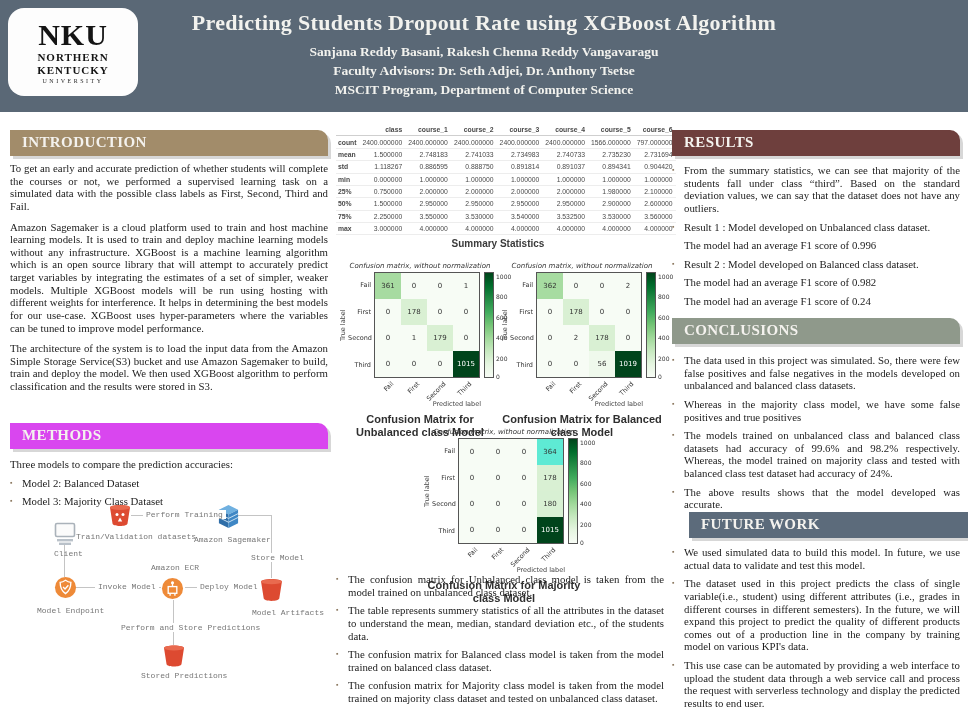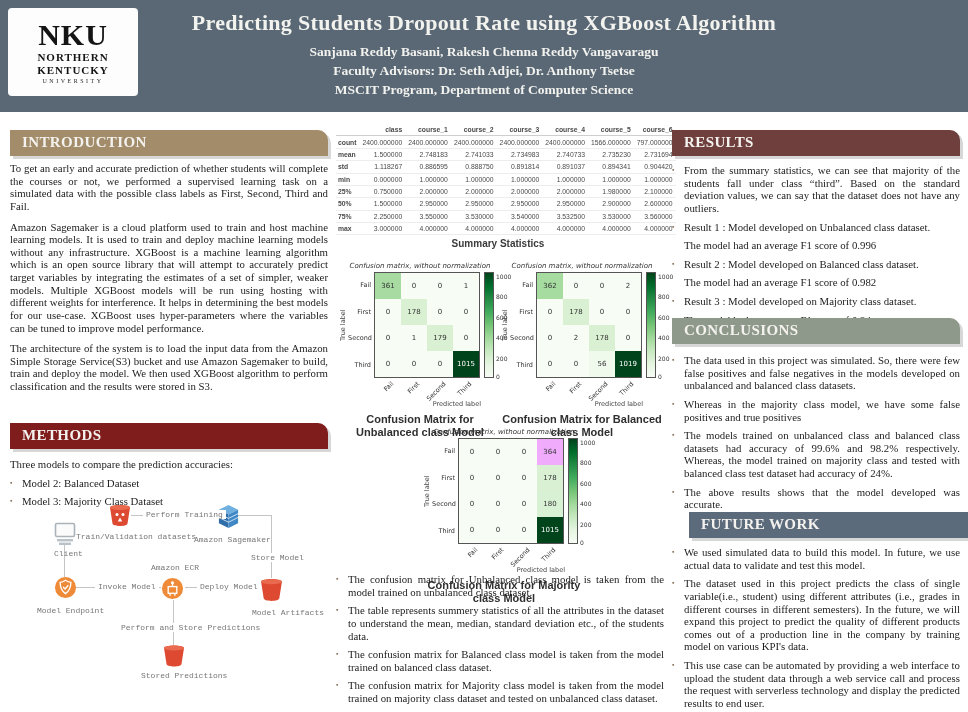--- a/index.html
+++ b/index.html
@@ -2,39 +2,39 @@
 <html><head>
 <meta charset="utf-8">
 <style>
   html,body{margin:0;padding:0;}
   body{
     width:968px;height:712px;position:relative;background:#ffffff;
     font-family:"Liberation Serif",serif;color:#1c1c1c;overflow:hidden;
   }
   
   .poster-header{position:absolute;left:0;top:0;width:968px;height:112px;background:#5a6876;}
-  .logo-box{position:absolute;left:8px;top:8px;width:130px;height:88px;background:#fdfdfd;border-radius:4px;
+  .logo-box{position:absolute;left:8px;top:8px;width:130px;height:88px;background:#fdfdfd;border-radius:16px;
     display:flex;flex-direction:column;align-items:center;justify-content:center;line-height:1;}
   .logo-acro{font-family:"Liberation Serif",serif;font-weight:700;font-size:30px;color:#141414;letter-spacing:1px;position:relative;}
   .logo-l1{font-size:11px;font-weight:700;color:#141414;letter-spacing:1px;margin-top:2px;}
   .logo-l3{font-size:6px;color:#2a2a2a;letter-spacing:2.5px;margin-top:2px;}
   .head-text{position:absolute;left:0;top:0;width:968px;text-align:center;color:#f2f2ee;}
   .head-title{margin-top:10px;font-size:22px;font-weight:700;letter-spacing:.3px;}
   .head-authors{margin-top:8px;font-size:13.5px;font-weight:700;}
   .head-line{margin-top:3px;font-size:13.5px;font-weight:700;}
   
   .col{position:absolute;top:122px;}
   .col-left{left:10px;width:318px;height:590px;}
   .col-mid{left:336px;width:328px;height:590px;}
   .col-right{left:672px;width:288px;height:590px;}
   
   .sec-h{height:20px;padding:4px 0 2px 12px;font-size:15px;font-weight:700;color:#f4f2ee;
     border-radius:0 10px 0 0;box-shadow:3px 3px 0 rgba(110,110,110,.28);letter-spacing:.4px;}
   .h-intro{background:#a28c6a;}
-  .h-methods{background:#7f1d1d;}
+  .h-methods{background:#d946ef;}
   .h-results{background:#6e3f3d;}
   .h-concl{background:#8f998b;}
   .h-future{background:#5c6b7b;}
   
   .txt{font-size:10.8px;line-height:1.17;text-align:justify;}
   .para{margin-bottom:8px;}
   .bullet{display:flex;gap:5px;margin-bottom:6px;}
   .bullet .mk{flex:0 0 7px;}
   .bullet .mk::before{content:"▪";font-size:7px;color:#8d7a62;line-height:12.5px;display:block;}
   .bullet .bt{flex:1;}
@@ -427,21 +427,21 @@
         <div class="cm-yticks">
           <div class="cm-yt">Fail</div>
           <div class="cm-yt">First</div>
           <div class="cm-yt">Second</div>
           <div class="cm-yt">Third</div>
         </div>
         <div class="cm-grid">
           <div class="cm-cell" style="background:rgb(247,252,245);color:#333">0</div>
           <div class="cm-cell" style="background:rgb(247,252,245);color:#333">0</div>
           <div class="cm-cell" style="background:rgb(247,252,245);color:#333">0</div>
-          <div class="cm-cell" style="background:#f0abfc;color:#333">364</div>
+          <div class="cm-cell" style="background:#5eead4;color:#333">364</div>
           <div class="cm-cell" style="background:rgb(247,252,245);color:#333">0</div>
           <div class="cm-cell" style="background:rgb(247,252,245);color:#333">0</div>
           <div class="cm-cell" style="background:rgb(247,252,245);color:#333">0</div>
           <div class="cm-cell" style="background:rgb(217,240,211);color:#333">178</div>
           <div class="cm-cell" style="background:rgb(247,252,245);color:#333">0</div>
           <div class="cm-cell" style="background:rgb(247,252,245);color:#333">0</div>
           <div class="cm-cell" style="background:rgb(247,252,245);color:#333">0</div>
           <div class="cm-cell" style="background:rgb(216,240,211);color:#333">180</div>
           <div class="cm-cell" style="background:rgb(247,252,245);color:#333">0</div>
           <div class="cm-cell" style="background:rgb(247,252,245);color:#333">0</div>
@@ -506,24 +506,20 @@
     <div class="bullet">
         <span class="mk"></span>
         <span class="bt">Result 1 : Model developed on Unbalanced class dataset.</span>
       </div>
     <div class="sub">The model had an average F1 score of 0.996</div>
     <div class="bullet">
         <span class="mk"></span>
         <span class="bt">Result 2 : Model developed on Balanced class dataset.</span>
       </div>
     <div class="sub">The model had an average F1 score of 0.982</div>
-    <div class="bullet">
-        <span class="mk"></span>
-        <span class="bt">Result 3 : Model developed on Majority class dataset.</span>
-      </div>
     <div class="sub">The model had an average F1 score of 0.24</div>
   </div>
 
   <div class="sec-h h-concl concl-head">CONCLUSIONS</div>
   <div class="concl-body txt">
     <div class="bullet">
         <span class="mk"></span>
         <span class="bt">The data used in this project was simulated. So, there were few false positives and false negatives in the models developed on unbalanced and balanced class datasets.</span>
       </div>
     <div class="bullet">

